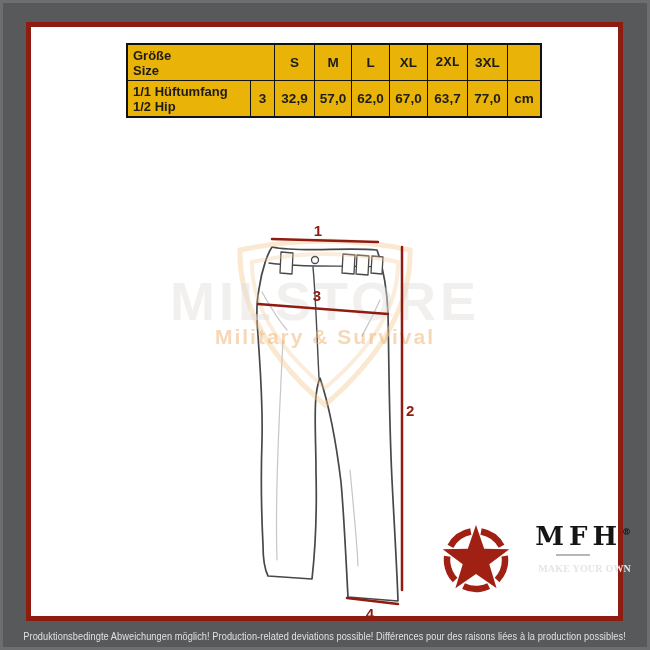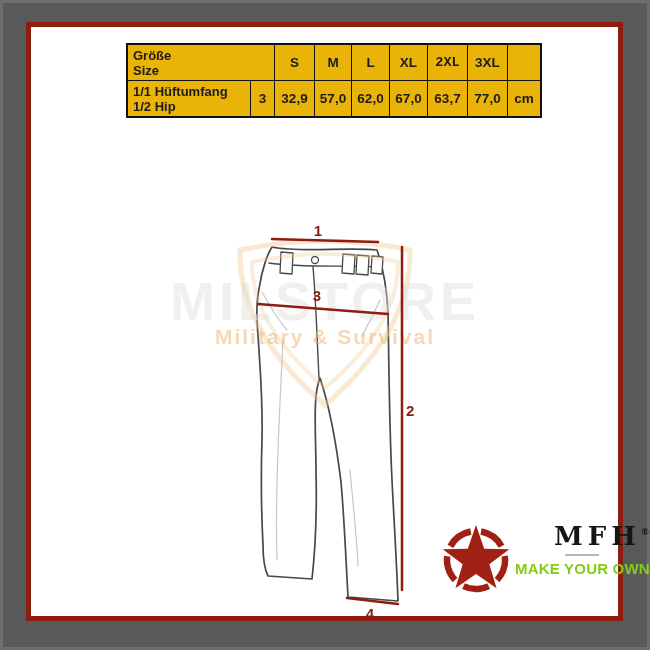--- a/index.html
+++ b/index.html
@@ -34,21 +34,21 @@
   
   .brand{position:absolute;left:439px;top:519px;width:192px;height:88px;z-index:4;display:flex;align-items:flex-start;}
   .brand .star{width:76px;height:82px;flex:0 0 auto;}
   .brand .txt{flex:1;text-align:right;padding-top:4px;}
   .brand .mfh{
     font-family:"DejaVu Serif","Liberation Serif",serif;font-weight:bold;
     font-size:26px;letter-spacing:5px;color:#151515;line-height:26px;white-space:nowrap;
   }
   .brand .reg{font-size:9px;vertical-align:top;letter-spacing:0;position:relative;top:-4px;}
   .brand .divider{width:34px;height:2px;background:#b7b7b7;margin:5px auto 5px auto;}
-  .brand .tag{font-size:15px;font-weight:bold;color:#84cc16;line-height:15px;letter-spacing:.2px;white-space:nowrap;}
+  .brand .tag{font-size:10px;font-weight:bold;color:#e5e5e5;line-height:15px;letter-spacing:.2px;white-space:nowrap;font-family:Liberation Serif, serif;}
   
   .footer{
     position:absolute;left:0;top:621px;width:650px;height:29px;z-index:5;
     display:flex;align-items:center;justify-content:center;
   }
   .footer span{
     font-size:11.5px;color:#e2e1df;white-space:nowrap;
     transform:scaleX(.8);transform-origin:center;letter-spacing:.1px;
   }
 </style>
@@ -152,14 +152,17 @@
       <circle cx="37" cy="41" r="29" fill="none" stroke="#a02114" stroke-width="6.5" stroke-dasharray="26 10.4" transform="rotate(-8 37 41)"></circle>
       <path fill="#a02114" d="M37,6 L45.2,29.7 L70.3,30.2 L50.3,45.3 L57.6,69.3 L37,55 L16.4,69.3 L23.7,45.3 L3.7,30.2 L28.8,29.7 Z"></path>
     </svg>
     <div class="txt">
       <div class="mfh"><span>MFH</span><span class="reg">®</span></div>
       <div class="divider"></div>
       <div class="tag">MAKE YOUR OWN</div>
     </div>
   </div>
 
+  <div class="footer">
+    <span>Produktionsbedingte Abweichungen möglich! Production-related deviations possible! Différences pour des raisons liées à la production possibles!</span>
+  </div>
 
 </div>
 
 </body></html>

